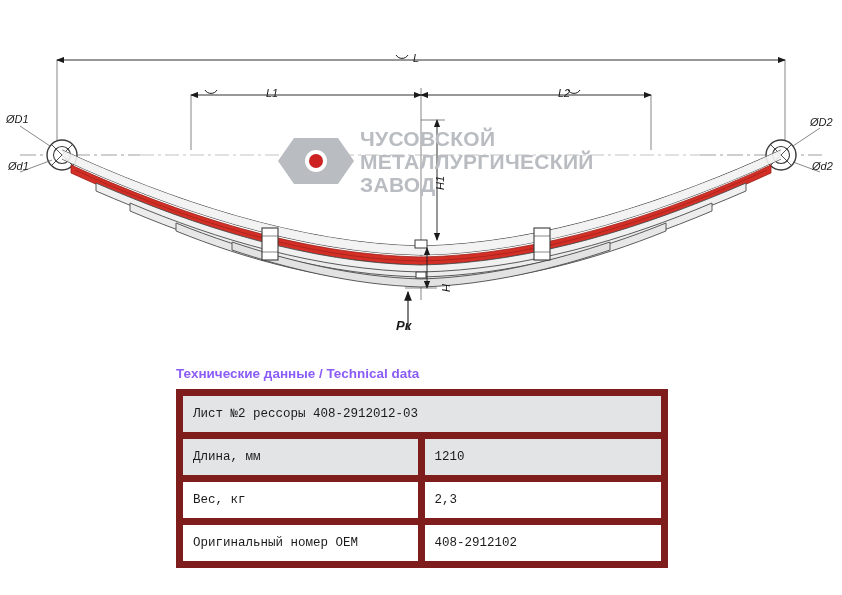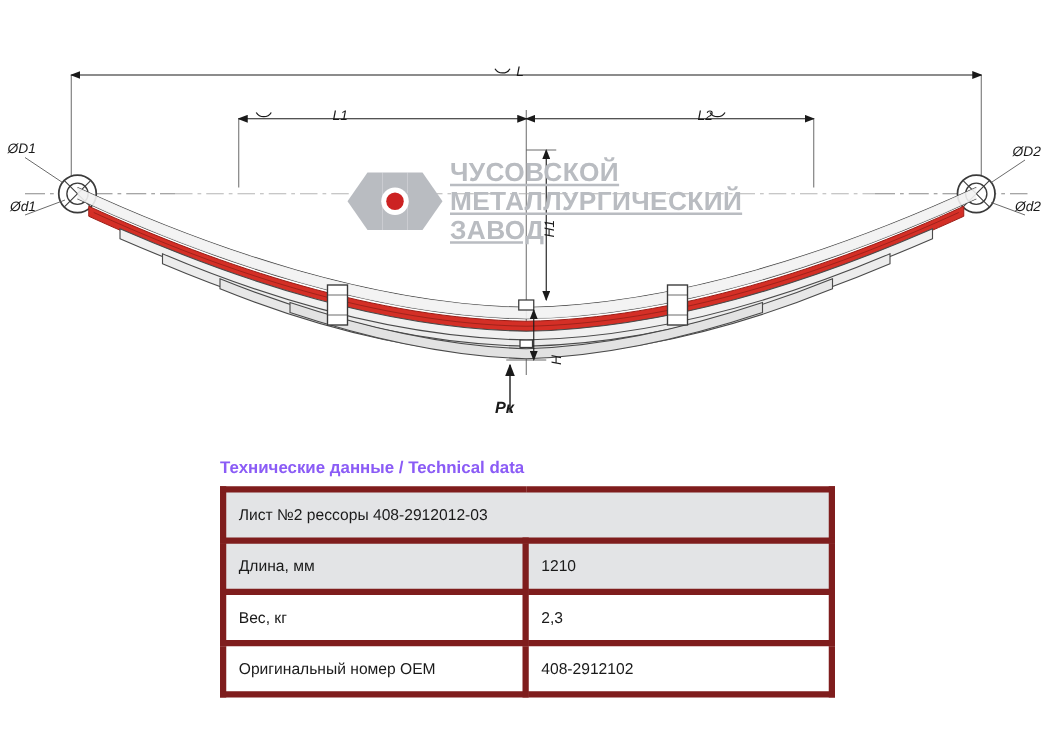--- a/index.html
+++ b/index.html
@@ -38,21 +38,20 @@
   .wm-text {
     position: absolute;
     left: 360px;
     top: 127px;
     color: #b9bcc1;
     font-weight: bold;
     font-size: 21px;
     line-height: 23px;
     letter-spacing: 0.3px;
     white-space: pre;
-    text-decoration: underline;
   }
   .wm-abop {
     position: absolute;
     left: 330px;
     top: 470px;
     font-size: 54px;
     font-weight: bold;
     color: #e9e9e9;
     letter-spacing: 2px;
   }
@@ -94,24 +93,25 @@
     margin-bottom: 8px;
     white-space: nowrap;
   }
   table.tdata {
     border-collapse: collapse;
     width: 492px;
     font-size: 12.5px;
     color: #1a1a1a;
   }
   table.tdata td {
-    border: 5px solid #7f1d1d;
+    border: 7px solid #7f1d1d;
     padding: 10px 10px;
     height: 16px;
     vertical-align: middle;
+    font-family: Liberation Mono, monospace;
   }
   table.tdata tr.shaded td { background: #e3e4e6; }
   table.tdata tr.plain td { background: #ffffff; }
   td.col-label { width: 240px; }
   td.col-value { width: 250px; }
   td.full { width: 492px; }
 </style>
 </head>
 <body>
 

